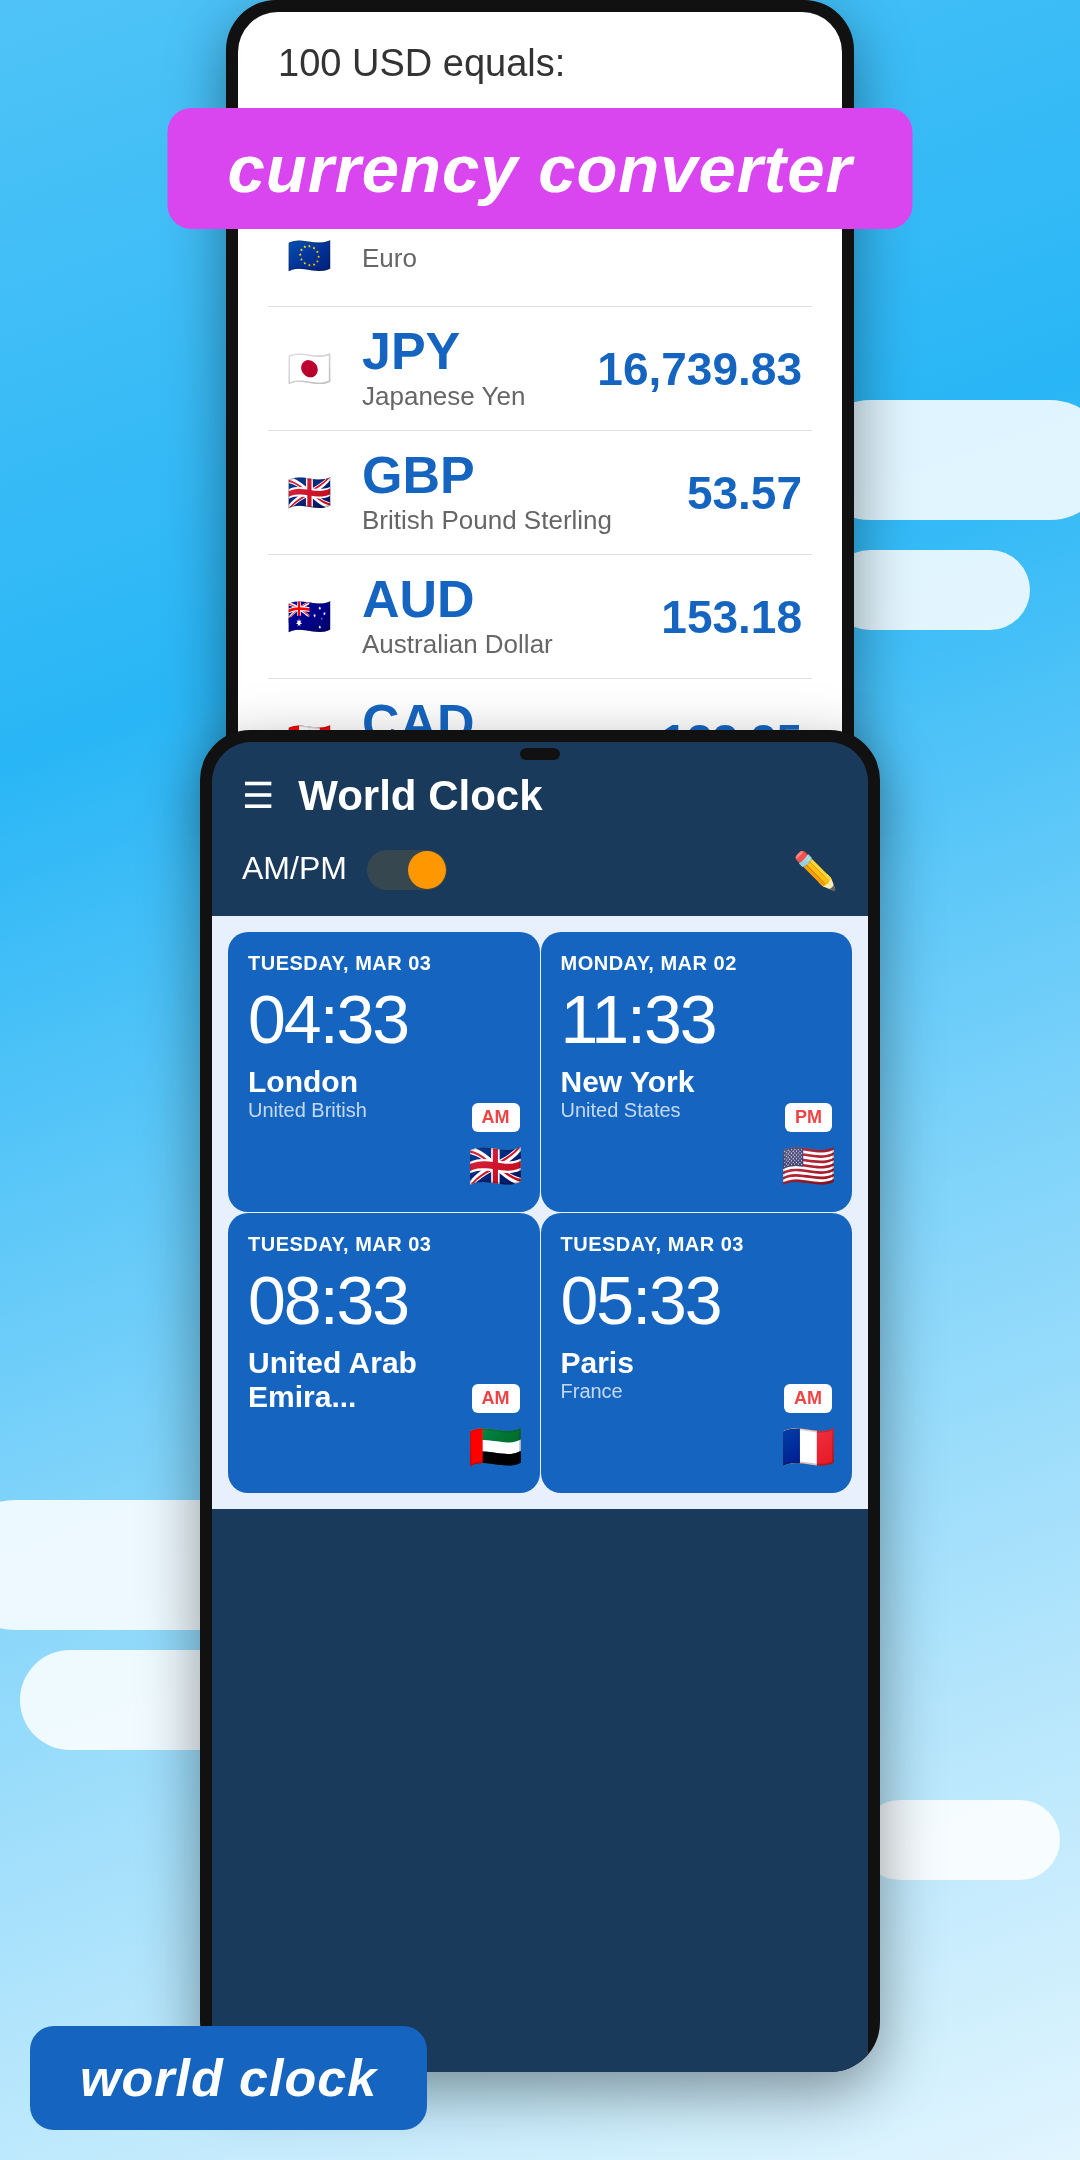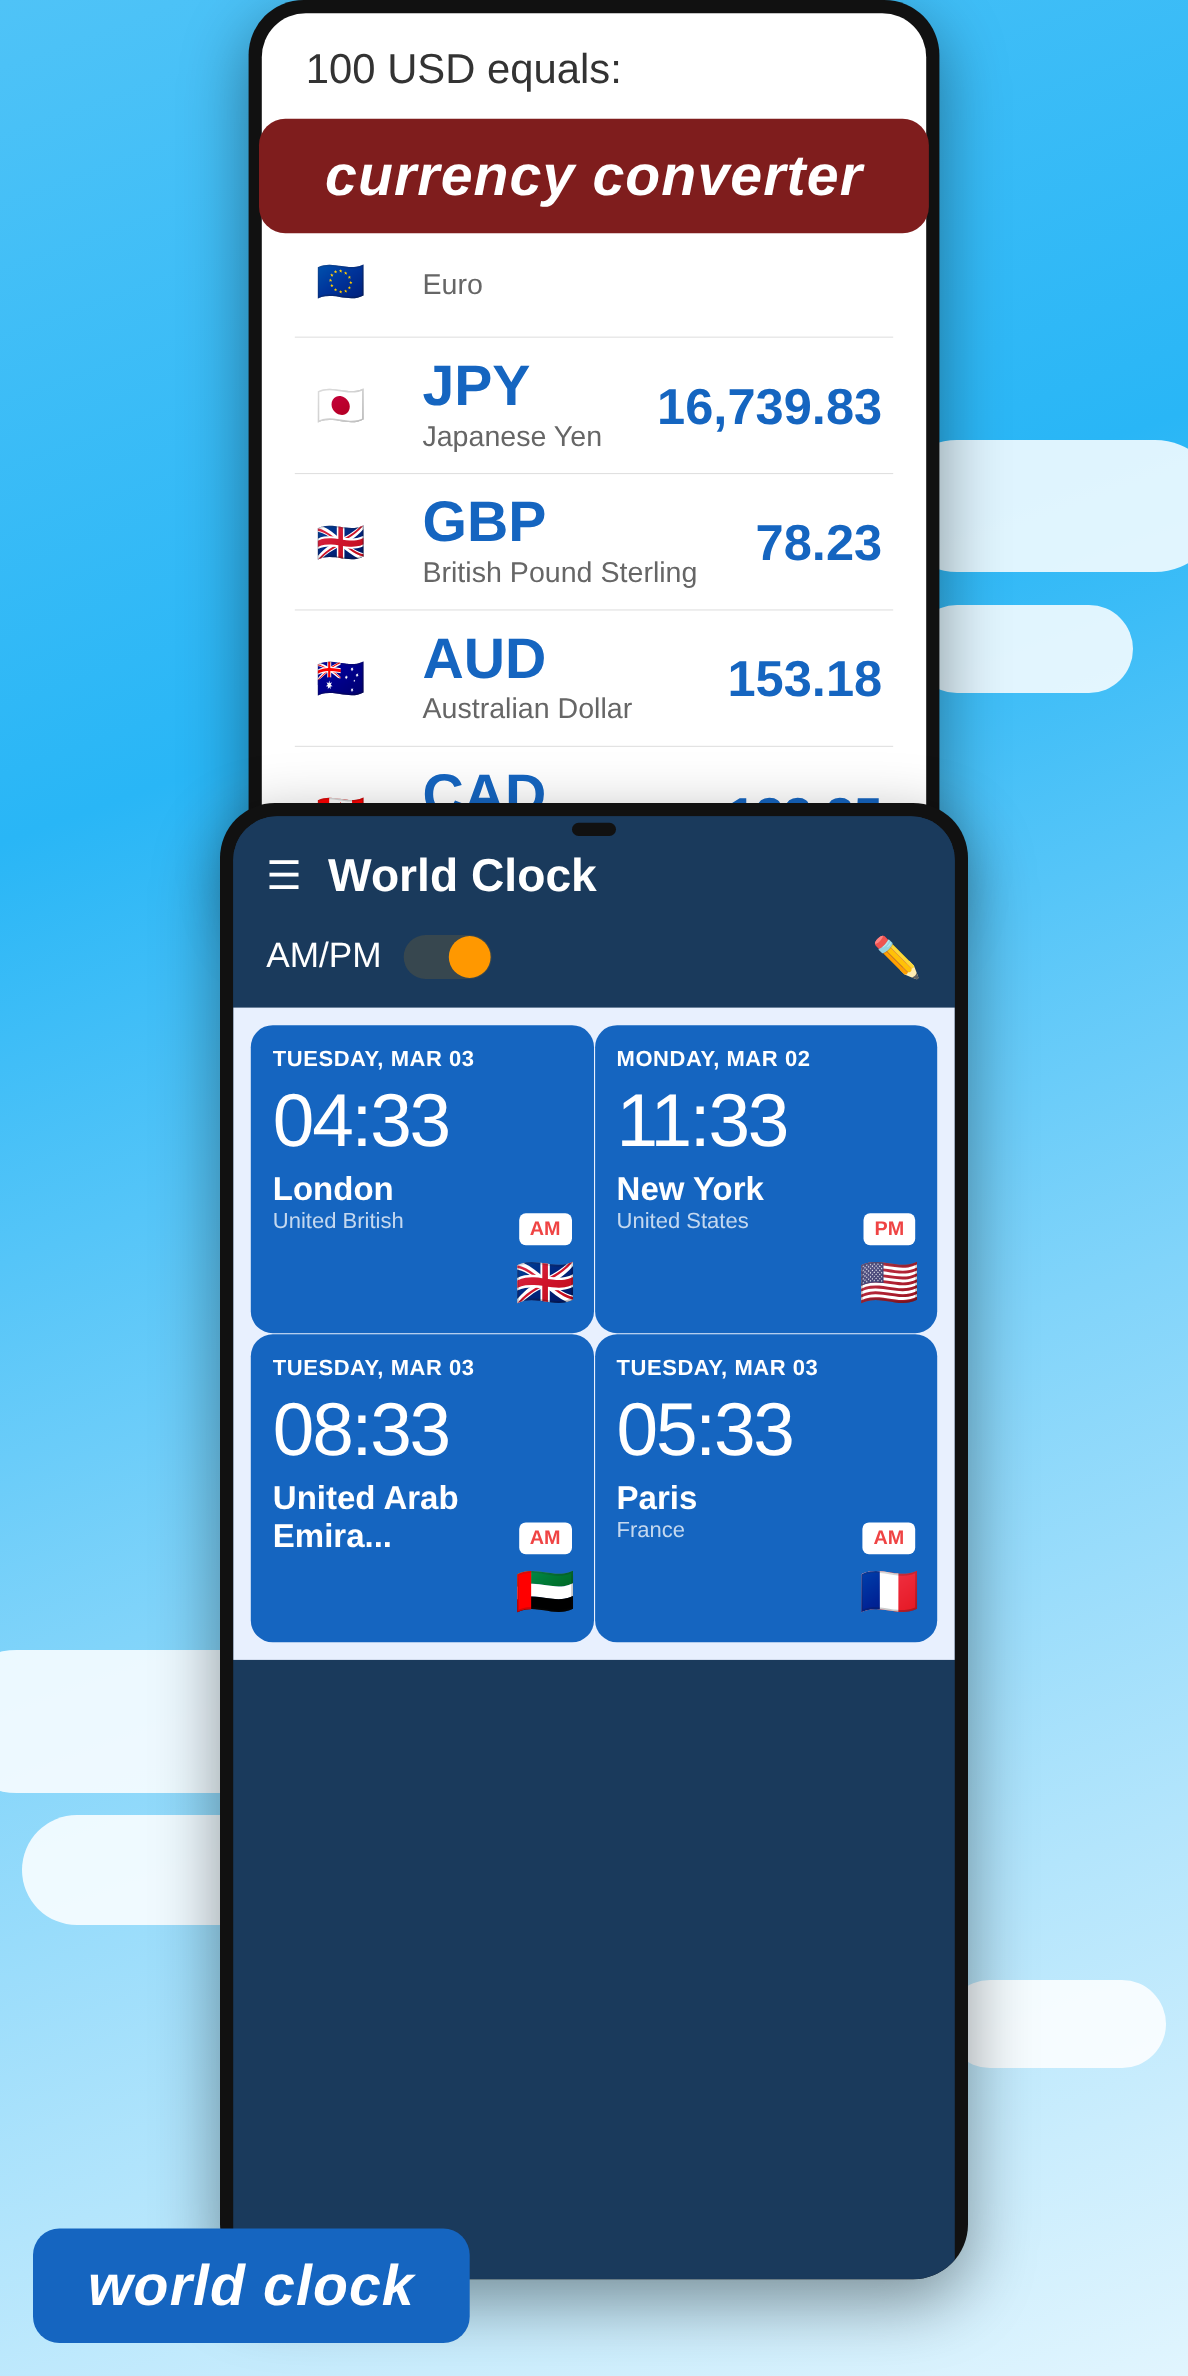--- a/index.html
+++ b/index.html
@@ -45,23 +45,23 @@
       overflow: hidden;
       min-height: 720px;
     }
 
     
     .currency-label {
       position: absolute;
       top: 108px;
       left: 50%;
       transform: translateX(-50%);
-      background: #7f1d1d;
-      color: white;
-      font-size: 52px;
+      background: #d946ef;
+      color: white;
+      font-size: 67px;
       font-weight: 900;
       padding: 22px 60px;
       border-radius: 24px;
       z-index: 20;
       white-space: nowrap;
       letter-spacing: 1px;
       font-style: italic;
     }
 
     .currency-content {
@@ -91,21 +91,20 @@
       overflow: hidden;
       display: flex;
       align-items: center;
       justify-content: center;
       font-size: 36px;
       flex-shrink: 0;
     }
 
     .currency-info {
       flex: 1;
-      margin-left: 22px;
     }
 
     .currency-code {
       font-size: 52px;
       font-weight: 700;
       color: #1565c0;
       line-height: 1;
     }
 
     .currency-name {
@@ -322,21 +321,21 @@
         </div>
         <div class="currency-value">16,739.83</div>
       </div>
 
       <div class="currency-row">
         <div class="currency-flag">🇬🇧</div>
         <div class="currency-info">
           <div class="currency-code">GBP</div>
           <div class="currency-name">British Pound Sterling</div>
         </div>
-        <div class="currency-value">78.23</div>
+        <div class="currency-value">53.57</div>
       </div>
 
       <div class="currency-row">
         <div class="currency-flag">🇦🇺</div>
         <div class="currency-info">
           <div class="currency-code">AUD</div>
           <div class="currency-name">Australian Dollar</div>
         </div>
         <div class="currency-value">153.18</div>
       </div>

